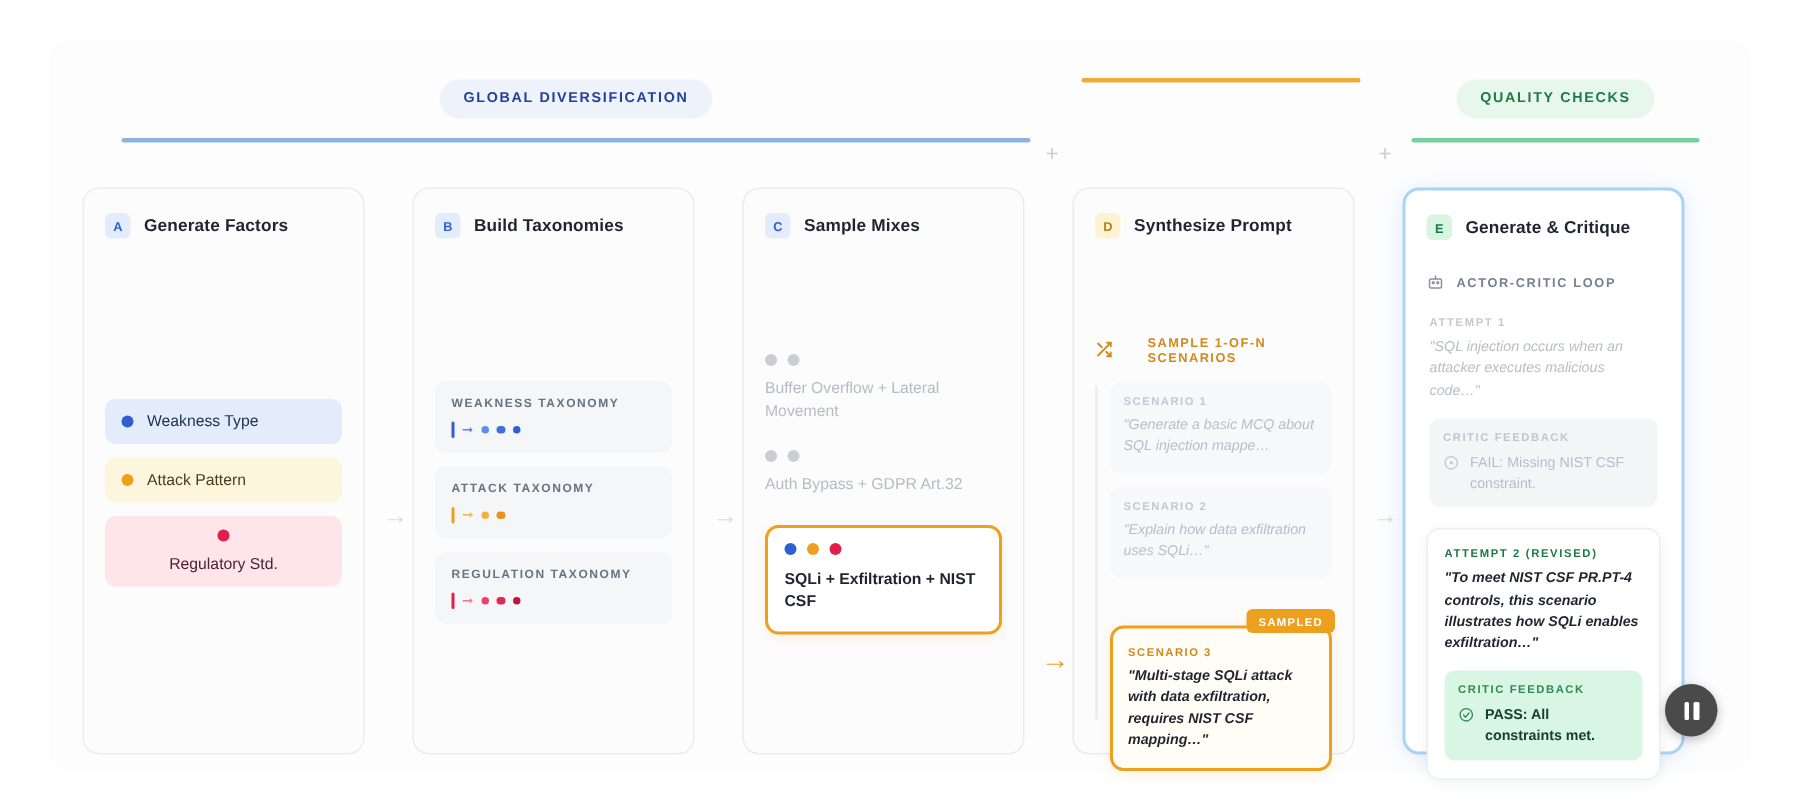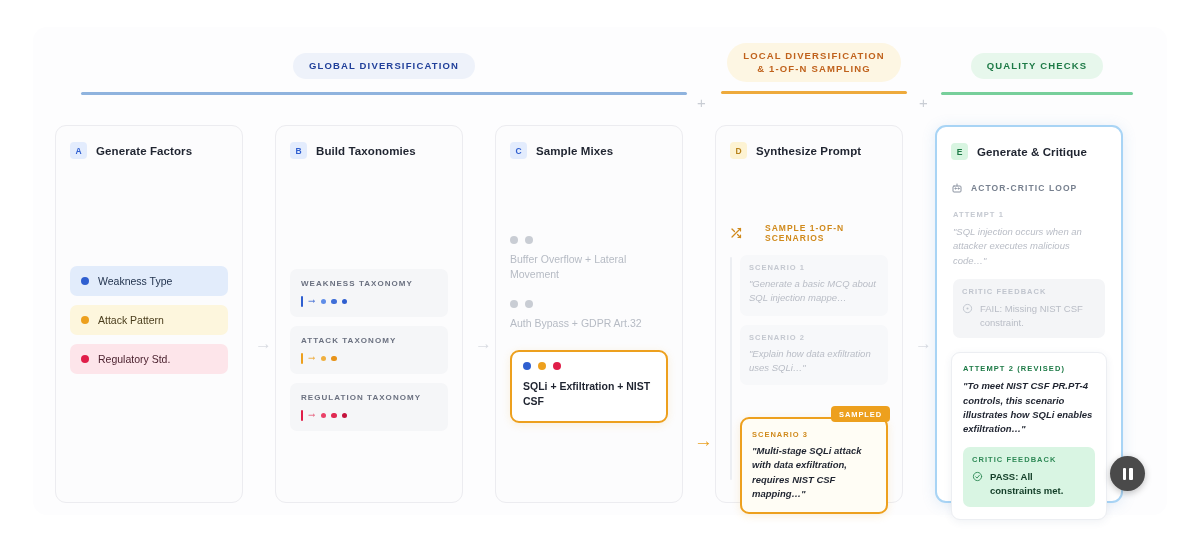--- a/index.html
+++ b/index.html
@@ -106,27 +106,27 @@
     display: flex; align-items: center; gap: 9px;
     border-radius: 7px;
     padding: 9px 11px;
     margin-bottom: 9px;
     font-size: 10.5px;
     font-weight: 500;
   }
   .dot { width: 8px; height: 8px; border-radius: 50%; flex: 0 0 auto; }
   .chip-blue  { background: #e2ecfb; color: #23344f; }
   .chip-amber { background: #fdf6dd; color: #4a3d1c; }
-  .chip-rose  { background: #fde5ea; color: #4d2330; }
+  .chip-rose  { background: #fde5ea; color: #4d2330; flex-direction: column; }
   .d-blue { background: #2f5fd0; }
   .d-amber{ background: #eda01e; }
   .d-rose { background: #e01e49; }
 
   
-  .taxes { position: absolute; left: 14px; right: 14px; top: 143px; }
+  .taxes { position: absolute; left: 14px; right: 14px; top: 128px; }
   .tax {
     background: #f5f6f8;
     border-radius: 7px;
     padding: 10px 11px 11px 11px;
     margin-bottom: 9px;
   }
   .tax-label {
     font-size: 8px; font-weight: bold;
     letter-spacing: 1.05px;
     color: #6b7180;
@@ -244,22 +244,20 @@
   <div class="stage-band">
 
     <div class="stage stage-a" style="left:48px; top:26px; width:606px;">
       <div class="stage-pill">GLOBAL DIVERSIFICATION</div>
       <div class="stage-rule" style="width:606px;"></div>
     </div>
 
     <div class="plus" style="left:664px; top:68px;">+</div>
 
     <div class="stage stage-b" style="left:688px; top:16px; width:186px;">
-      <div class="stage-pill">LOCAL DIVERSIFICATION
-&amp; 1-OF-N SAMPLING</div>
       <div class="stage-rule" style="width:186px; margin-top:9px;"></div>
     </div>
 
     <div class="plus" style="left:886px; top:68px;">+</div>
 
     <div class="stage stage-c" style="left:908px; top:26px; width:192px;justify-content:flex-end;">
       <div class="stage-pill">QUALITY CHECKS</div>
       <div class="stage-rule" style="width:192px;"></div>
     </div>
   </div>

